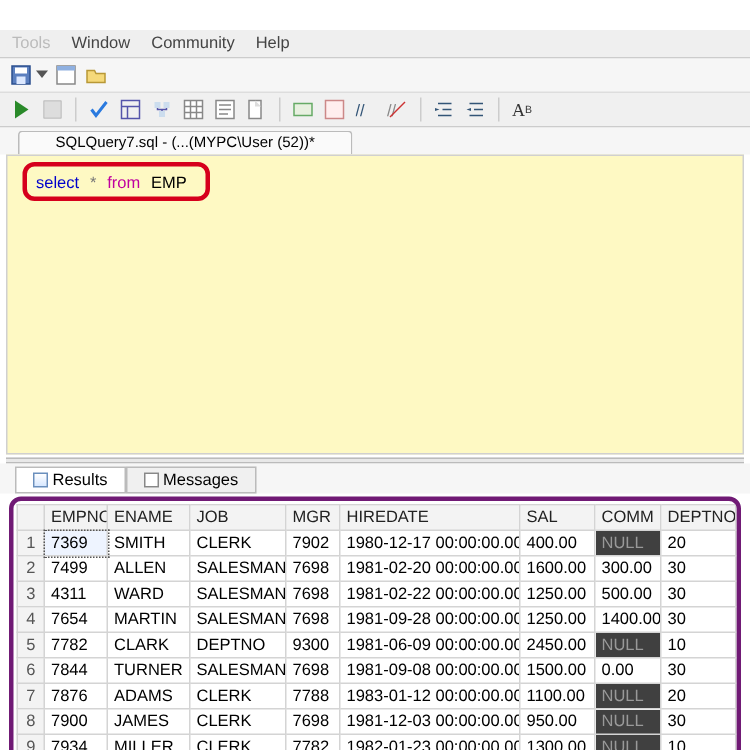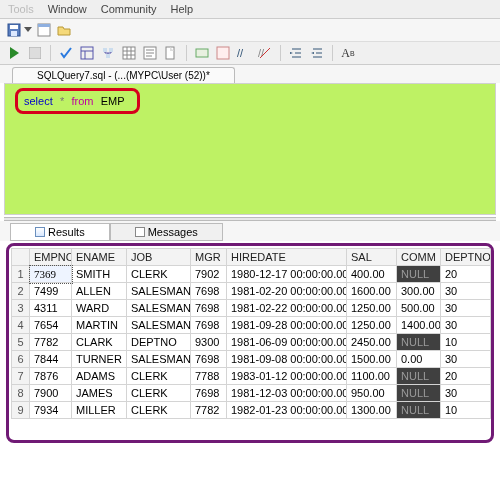--- a/index.html
+++ b/index.html
@@ -1,44 +1,44 @@
 <!DOCTYPE html>
 <html><head>
 <meta charset="utf-8">
 <style>
   * { box-sizing: border-box; margin: 0; padding: 0; font-family: Tahoma, Arial, sans-serif; font-size: 11px; }
   body { background: #fff; width: 500px; height: 500px; overflow: hidden; color: #000; }
-  .menubar { display: flex; gap: 14px; padding: 3px 8px; background: #efefef; border-bottom: 1px solid #ccc; color: #444; }
+  .menubar { display: flex; gap: 14px; padding: 3px 8px; background: #efefef; border-bottom: 1px solid #ccc; color: #444; margin-top: 20px; }
   .menubar span:first-child { color:#bbb; }
   .toolbar1 { display: flex; align-items: center; gap: 4px; padding: 3px 6px; background: #f6f6f6; border-bottom: 1px solid #ddd; }
   .toolbar1 .ico, .toolbar2 .ico { width: 16px; height: 16px; display: inline-flex; align-items: center; justify-content: center; }
   .toolbar1 .drop { width: 6px; height: 6px; border-left: 4px solid transparent; border-right: 4px solid transparent; border-top: 5px solid #555; margin-left: -2px; }
   .toolbar2 { display: flex; align-items: center; gap: 5px; padding: 3px 6px; background: #f0f0f0; border-bottom: 1px solid #ccc; }
   .play { width: 0; height: 0; border-top: 6px solid transparent; border-bottom: 6px solid transparent; border-left: 9px solid #2a8a2a; }
   .sep { width: 1px; height: 16px; background: #ccc; margin: 0 2px; }
   .tabbar { display: flex; padding: 2px 2px 0 12px; background: #f6f6f6; }
   .qtab { background: #fafafa; border: 1px solid #bbb; border-bottom: none; padding: 2px 24px; border-radius: 3px 3px 0 0; font-size: 10px; }
-  .editor-wrap { position: relative; height: 132px; background: #bef264; border: 1px solid #d0d0d0; margin: 0 4px; }
+  .editor-wrap { position: relative; height: 200px; background: #fef9c3; border: 1px solid #d0d0d0; margin: 0 4px; }
   .query-box { position: absolute; top: 4px; left: 10px; border: 3px solid #d6001c; border-radius: 8px; padding: 3px 12px 3px 6px; font-family: Consolas, monospace; font-size: 12px; white-space: nowrap; }
   .kw-blue { color: #0000cc; }
   .kw-grey { color: #777; }
   .kw-pink { color: #c000a0; }
   .kw-black { color: #000; }
   .split { height: 4px; background: #e8e8e8; border-top: 1px solid #bbb; border-bottom: 1px solid #bbb; margin: 2px 4px 0; }
   .tabs2 { display: flex; gap: 0; padding: 2px 0 0 10px; background: #f6f6f6; }
-  .rtab { display: flex; align-items: center; gap: 3px; padding: 2px 24px; border: 1px solid #bbb; background: #fff; font-size: 10px; }
+  .rtab { display: flex; align-items: center; gap: 3px; padding: 2px 11px; border: 1px solid #bbb; background: #fff; font-size: 10px; }
   .rtab.inactive { background: #f0f0f0; }
   .rtab .ricon { width: 10px; height: 10px; background: linear-gradient(#fff,#d8e8ff); border: 1px solid #6a8fbd; }
   .rtab .micon { width: 10px; height: 10px; background: #fff; border: 1px solid #888; }
   .results-wrap { position: relative; margin: 2px 6px 6px 6px; border: 3px solid #701a75; border-radius: 8px; padding: 2px 2px 2px 2px; height: 200px; overflow: hidden; }
   table.grid { border-collapse: collapse; width: 100%; font-size: 10.5px; table-layout: fixed; }
   table.grid th, table.grid td { border: 1px solid #d4d4d4; padding: 2px 4px; text-align: left; white-space: nowrap; overflow: hidden; }
   table.grid th { background: #f3f3f3; font-weight: normal; color: #222; }
   table.grid td.rownum, table.grid th.rownum { background: #f3f3f3; text-align: center; width: 18px; color: #555; }
-  table.grid td.sel { background: #eef4ff; outline: 1px dotted #555; font-family: Liberation Serif, serif; }
+  table.grid td.sel { background: #eef4ff; outline: 1px dotted #555; }
   table.grid td.null { background: #404040; color: #999; }
   .col-empno { width: 42px; }
   .col-ename { width: 55px; }
   .col-job { width: 64px; }
   .col-mgr { width: 36px; }
   .col-hiredate { width: 120px; }
   .col-sal { width: 50px; }
   .col-comm { width: 44px; }
   .col-deptno { width: 50px; }
   svg { display:block; }

